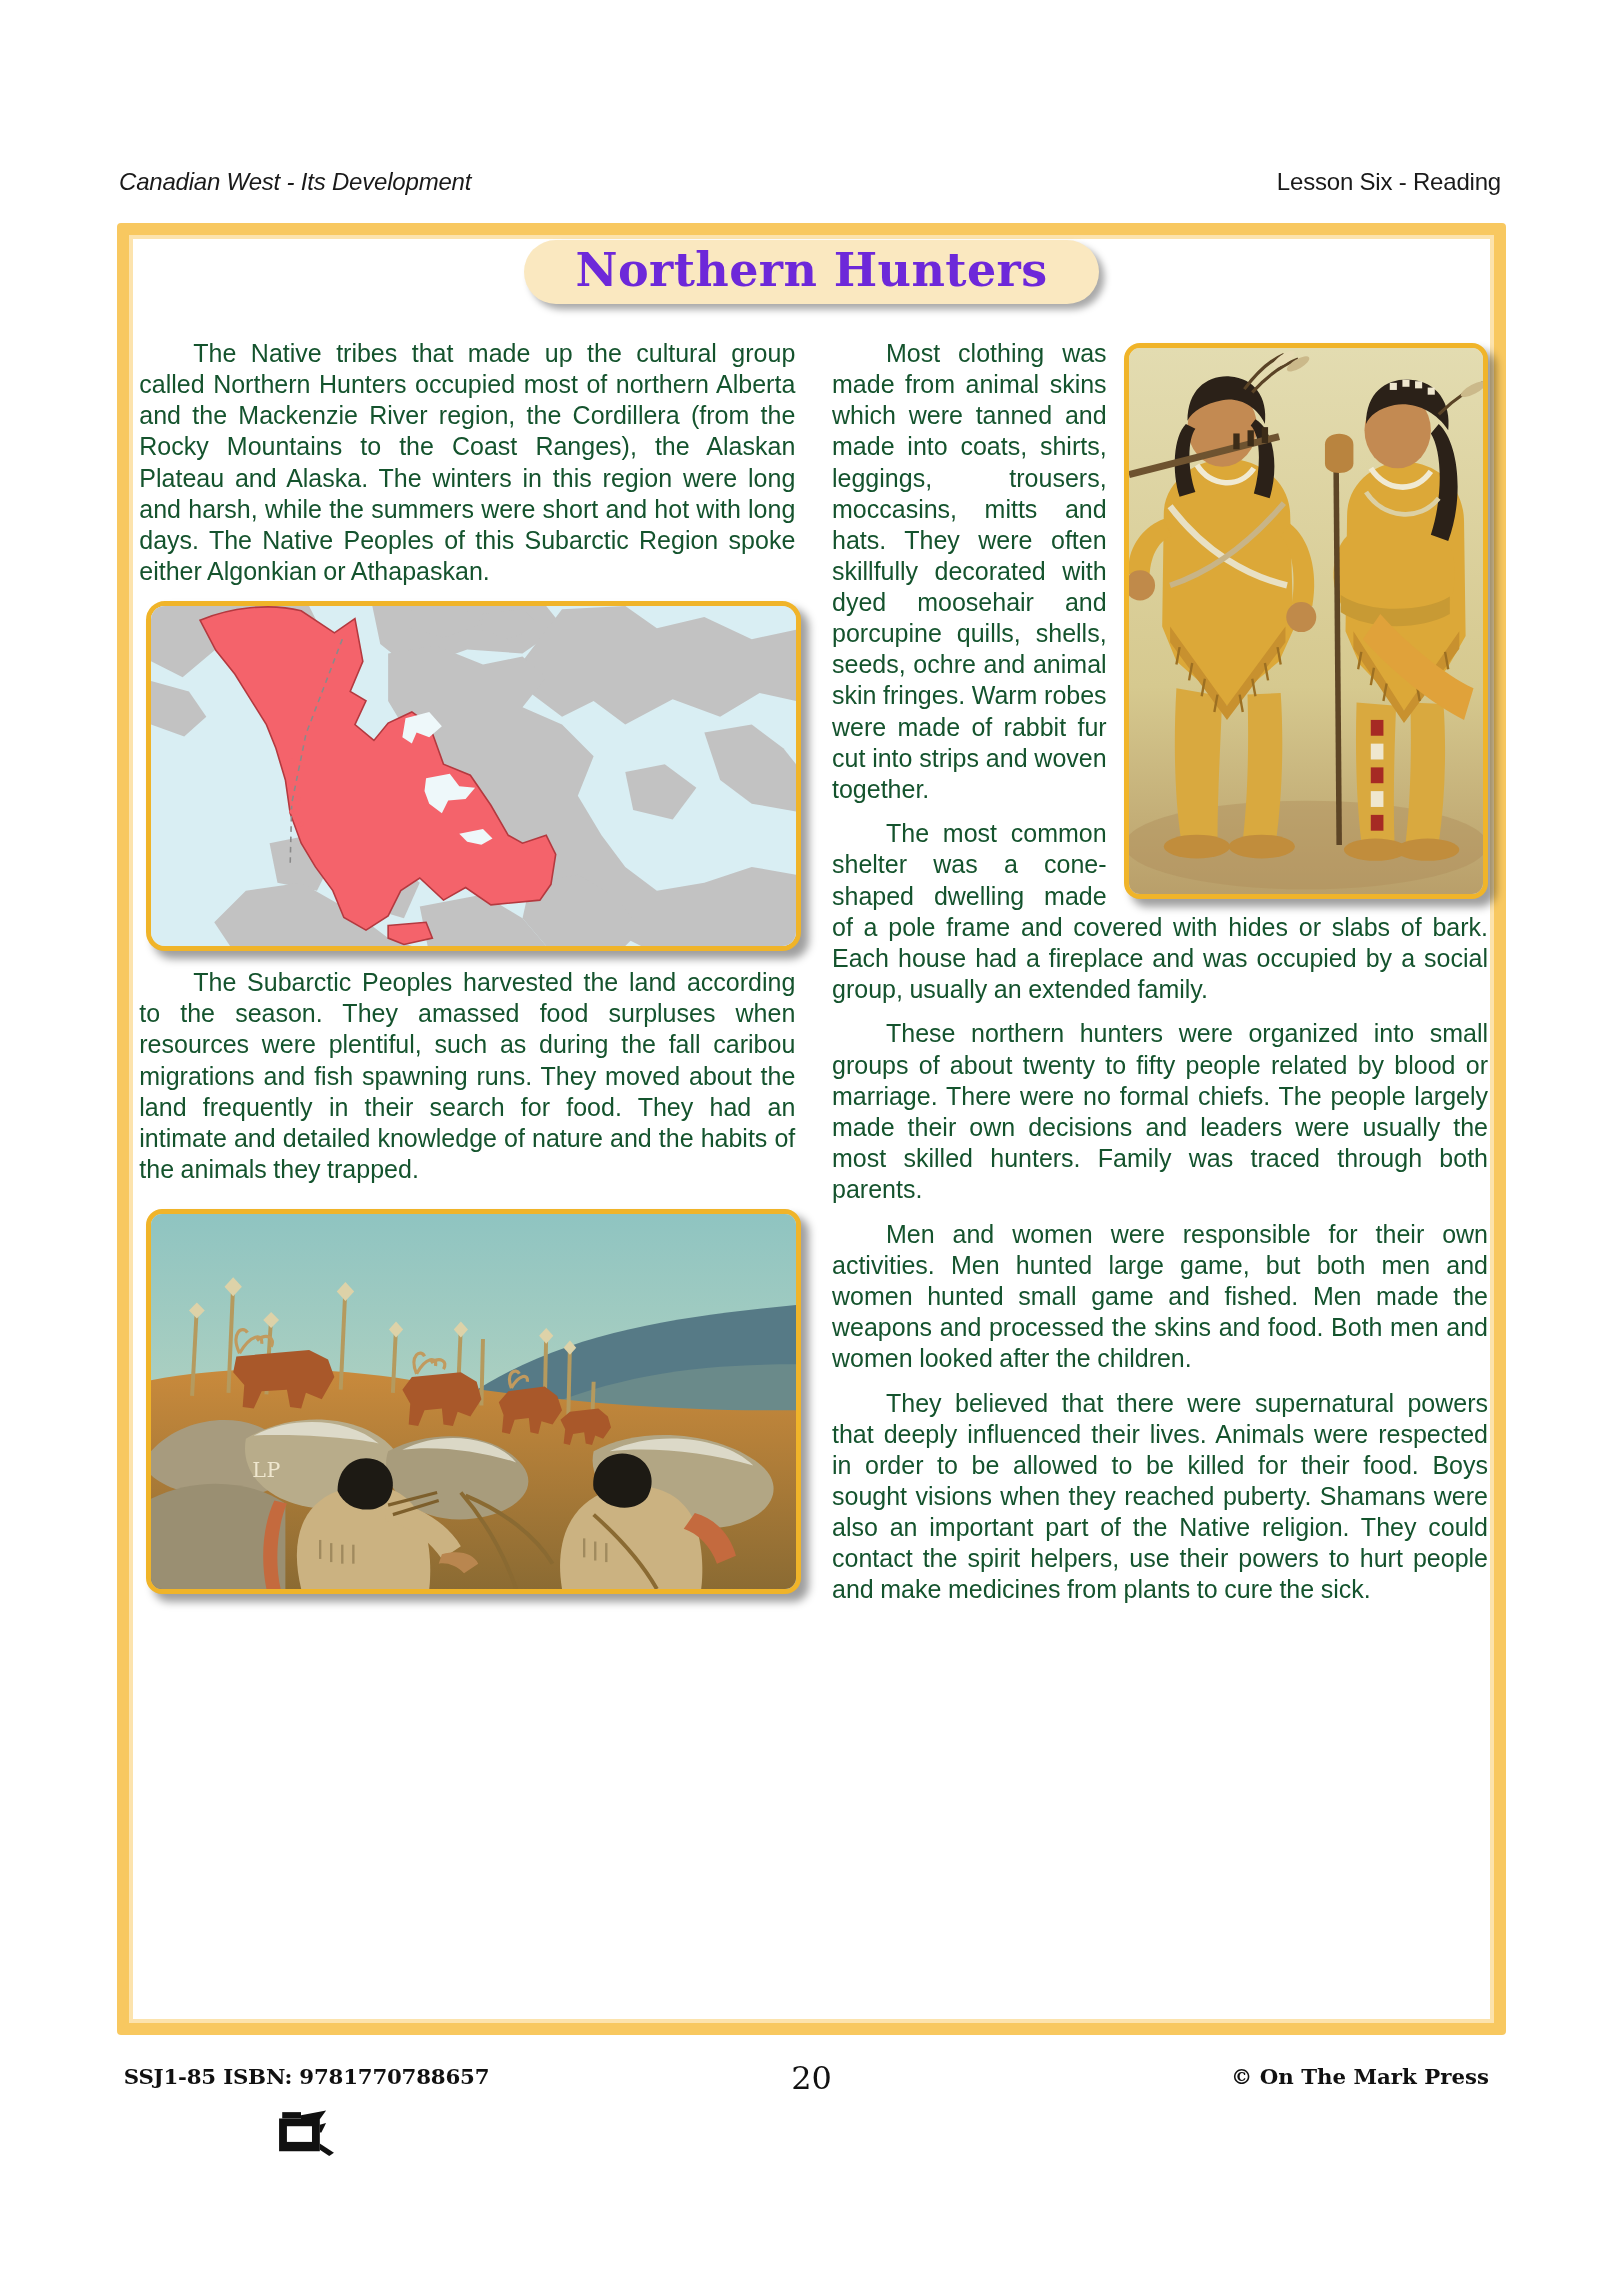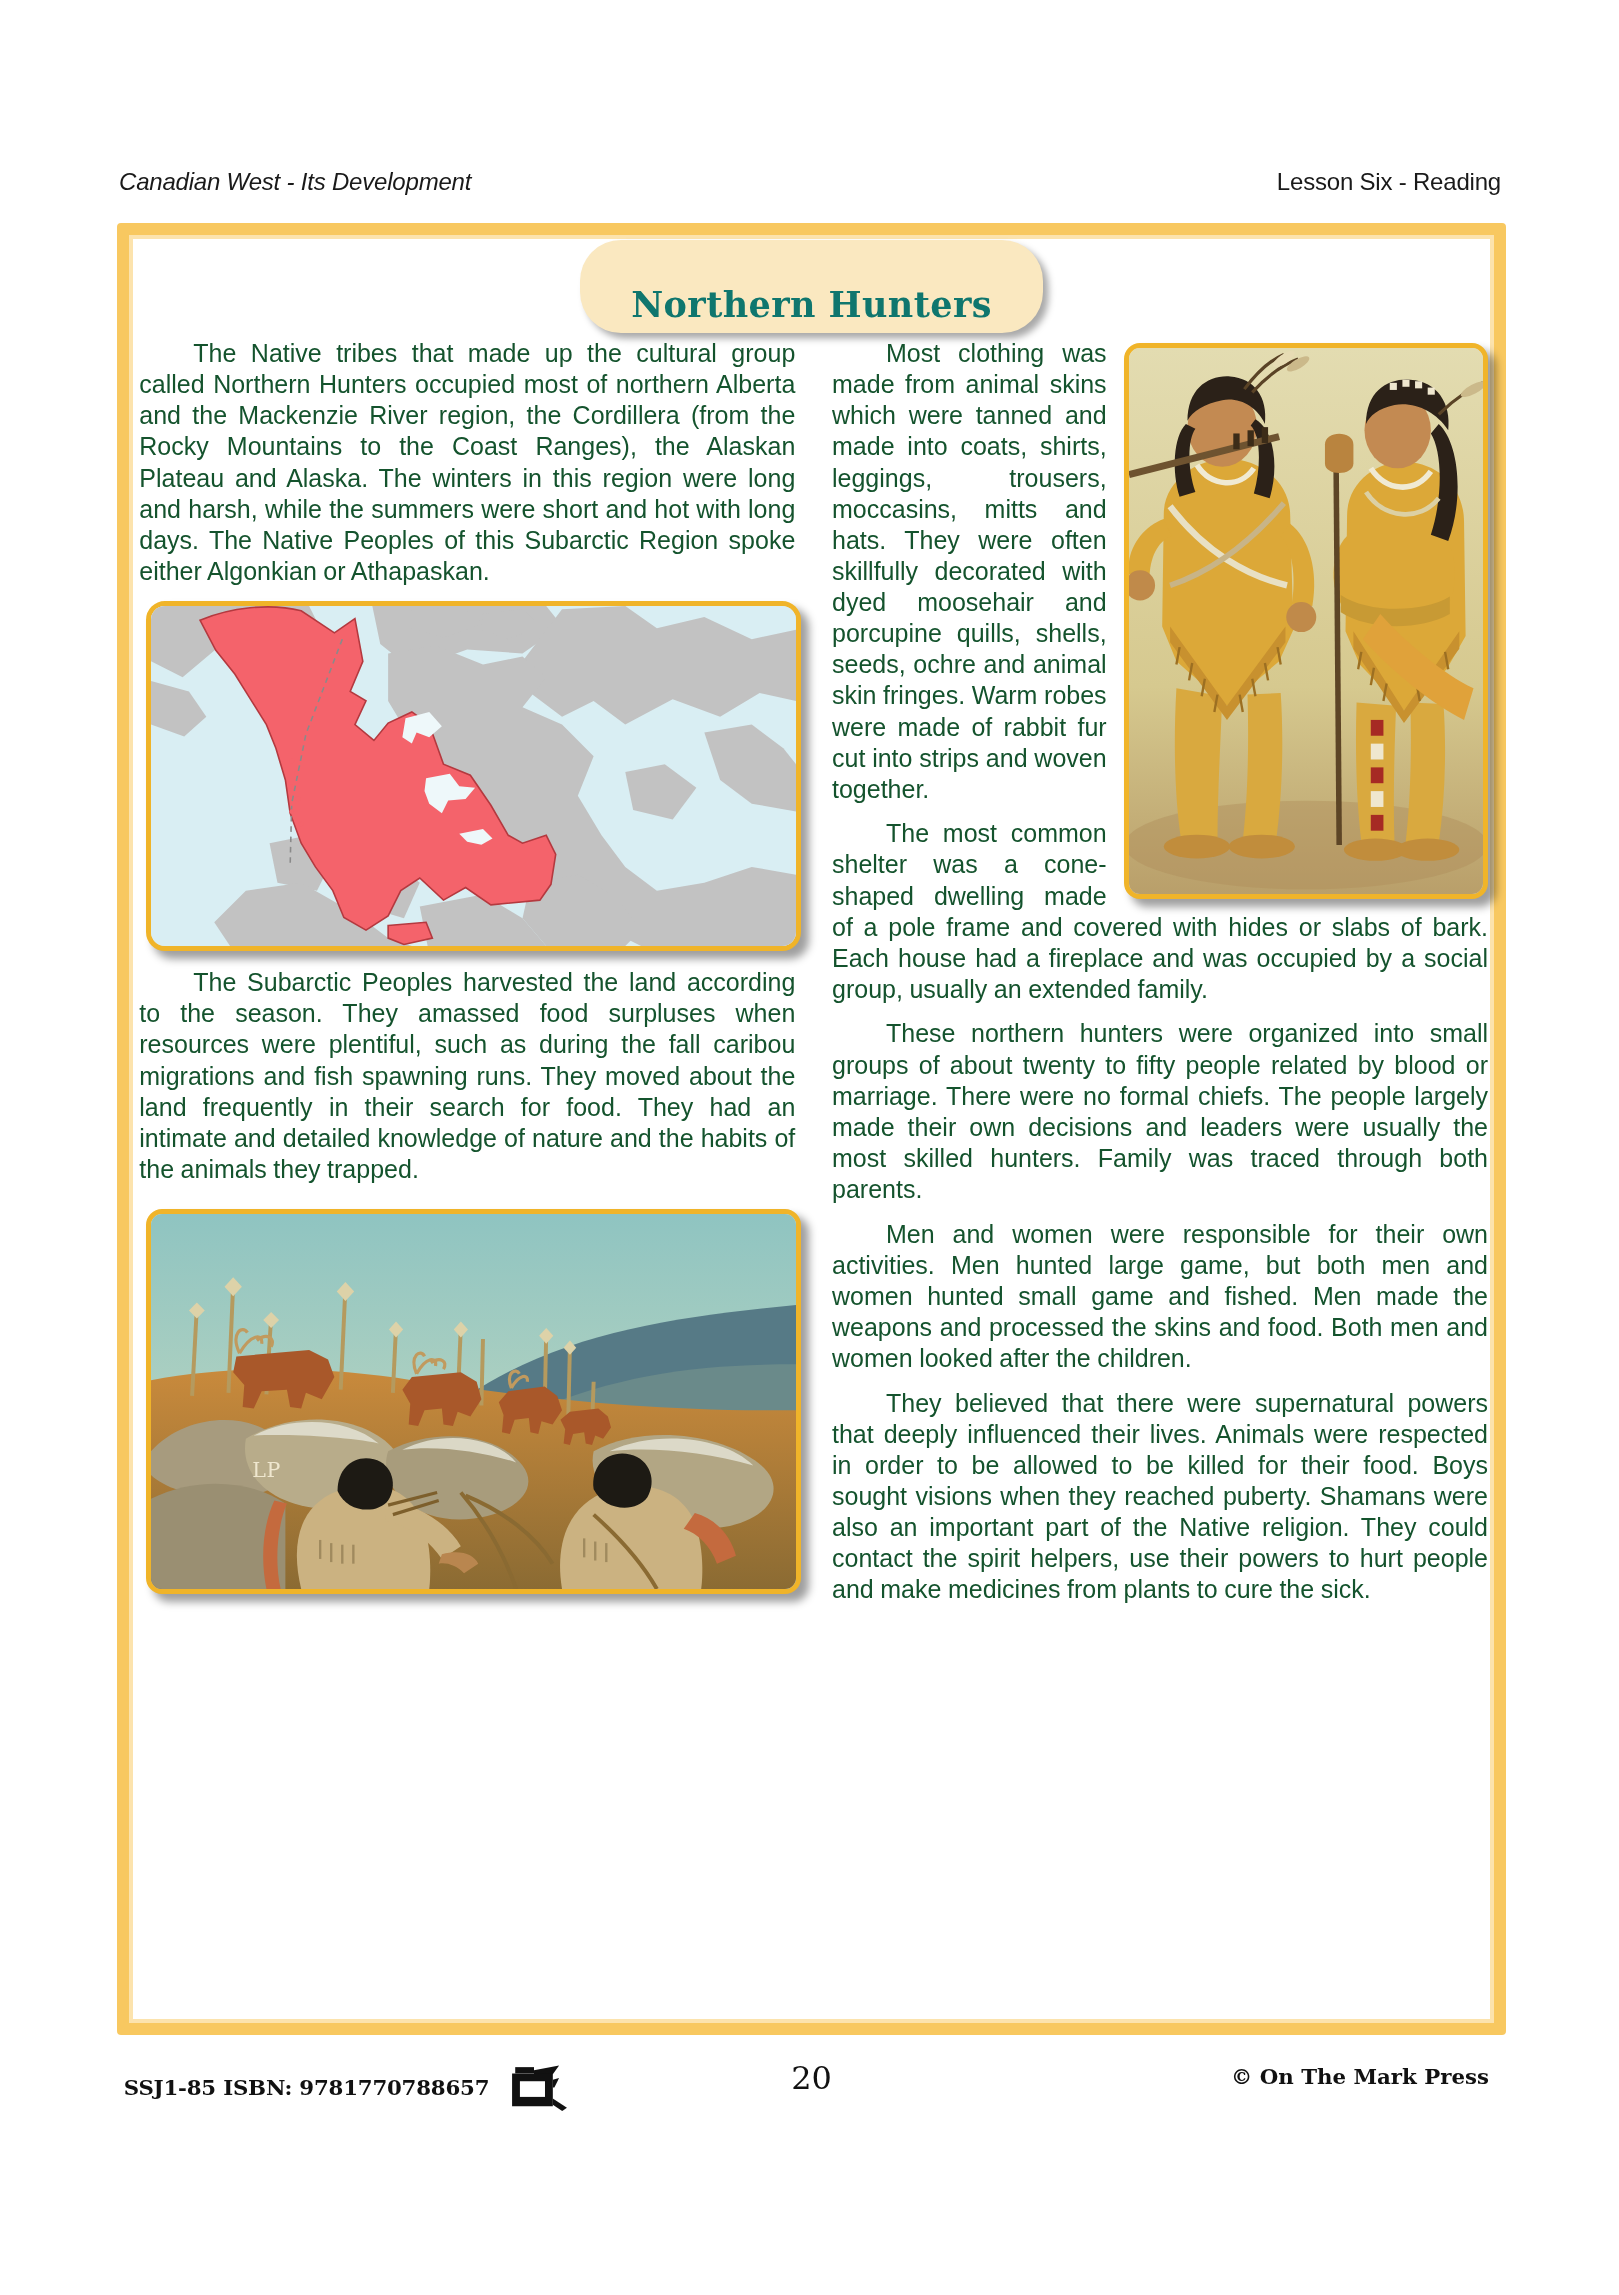--- a/index.html
+++ b/index.html
@@ -79,26 +79,25 @@
   #title-pill {
     background: #fae8c0;
     border-radius: 41px;
     padding: 7.1px 51px 11px 51px;
     box-shadow: 5.5px 5.5px 7.1px rgba(0,0,0,0.34);
     display: inline-block;
   }
   #title-text {
     font-family: "DejaVu Serif", serif;
     font-weight: 700;
-    font-size: 35px;
-    color: #0f766e;
+    font-size: 46px;
+    color: #6d28d9;
     letter-spacing: 0.4px;
     line-height: 1;
     white-space: nowrap;
-    margin-top: 40px;
   }
 
   
   #columns {
     position: absolute;
     top: 101px;
     left: 0;
     width: 1357px;
     height: 1668px;
   }
@@ -178,20 +177,21 @@
     width: 1385px;
     height: 55px;
   }
   #footer-left {
     position: absolute;
     left: 4.7px;
     top: 4.7px;
     display: flex;
     align-items: center;
     gap: 20.6px;
+    flex-direction: column;
   }
   #footer-code {
     font-family: "DejaVu Serif", serif;
     font-weight: 700;
     font-size: 21.3px;
     color: #111;
     letter-spacing: -0.2px;
     white-space: nowrap;
   }
   #copy-icon { display:block; }

